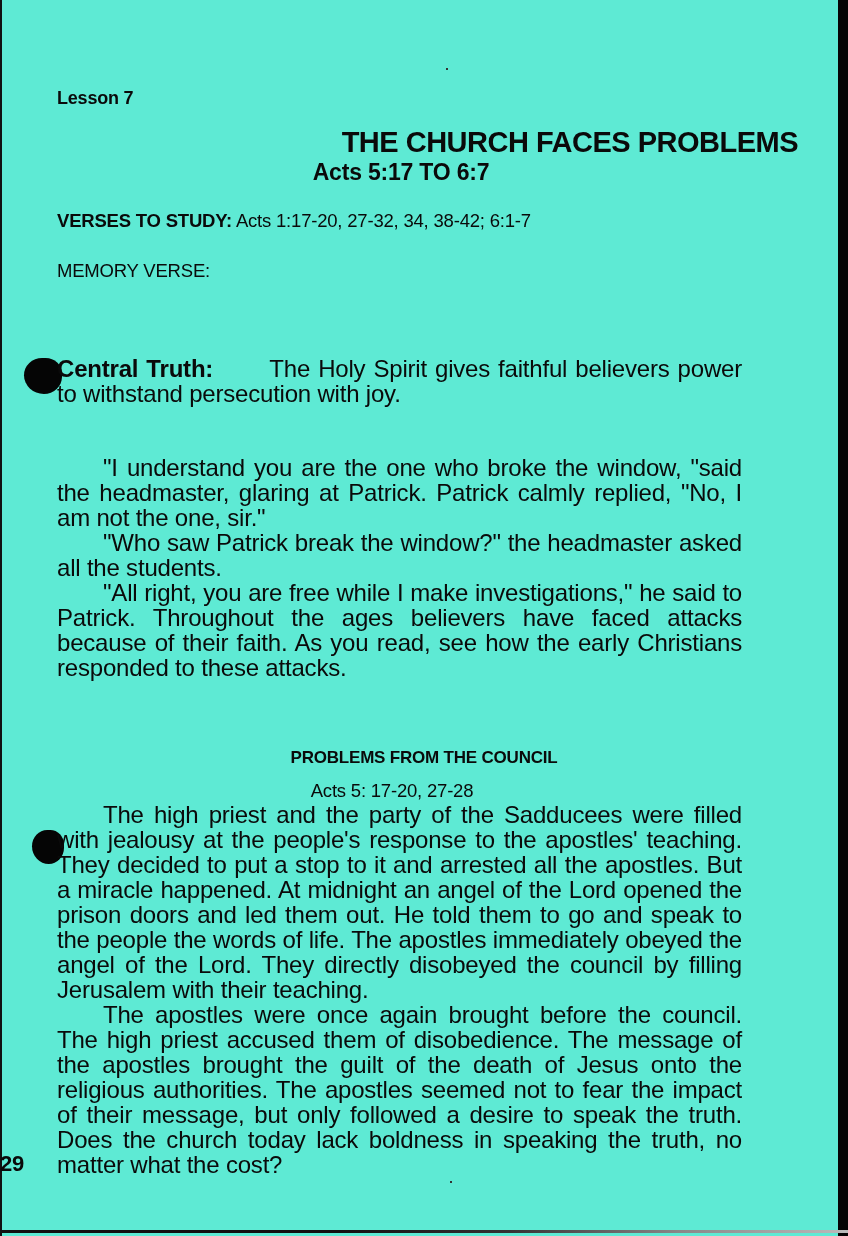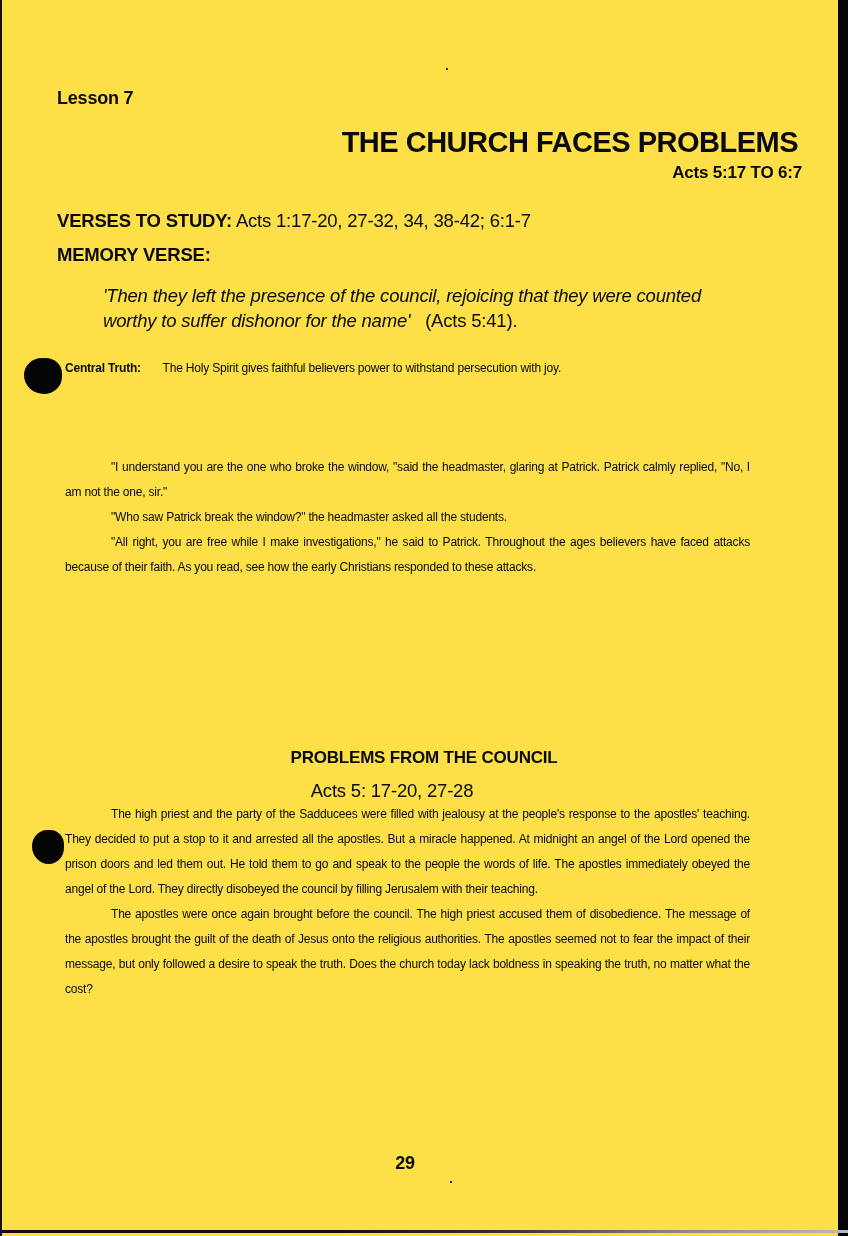--- a/index.html
+++ b/index.html
@@ -12,21 +12,21 @@
       height: 1236px;
       position: relative;
       overflow: hidden;
       font-family: "Liberation Sans", sans-serif;
       color: #0a0a0a;
     }
     .page {
       position: absolute;
       left: 0; top: 0;
       width: 848px; height: 1236px;
-      background: #fde047;
+      background: #5eead4;
     }
     
     .edge-right {
       position: absolute;
       left: 838px; top: 0;
       width: 10px; height: 1236px;
       background: #050505;
     }
     .edge-left {
       position: absolute;
@@ -52,38 +52,38 @@
       font-size: 18px; font-weight: bold;
     }
     .title {
       left: 0; width: 798px; top: 124px;
       text-align: right;
       font-size: 29px; font-weight: bold; line-height: 36px;
       letter-spacing: -0.5px;
     }
     .subtitle {
       left: 0; width: 802px; top: 160px;
-      text-align: right;
-      font-size: 17px; font-weight: bold;
+      text-align: center;
+      font-size: 23px; font-weight: bold;
     }
     .verses { left: 57px; top: 208px; }
     .verses .lbl { font-weight: bold; font-size: 18.5px; }
-    .memlabel { left: 57px; top: 242px; font-weight: bold; }
+    .memlabel { left: 57px; top: 258px; font-weight: normal; }
     .memverse {
       left: 103px; top: 283px;
       white-space: normal;
       width: 640px;
       font-style: italic;
     }
     .memverse .ref { font-style: normal; }
     .block {
       position: absolute;
-      left: 65px;
+      left: 57px;
       width: 685px;
-      font-size: 12px;
+      font-size: 24px;
       line-height: 25px;
       text-align: justify;
       letter-spacing: -0.2px;
     }
     .block p { margin: 0; text-indent: 46px; }
     .block p.noindent { text-indent: 0; }
     .central { top: 356px; }
     .central .lbl { font-weight: bold; }
     .story { top: 455px; }
     .section-title {
@@ -91,22 +91,21 @@
       text-align: center; font-weight: bold;
       font-size: 17px;
     }
     .section-ref {
       left: 0; width: 784px; top: 778px;
       text-align: center;
     }
     .section-body { top: 802px; }
     .page-number {
       left: 0; width: 810px; top: 1151px;
-      text-align: center;
-      font-size: 18px; font-weight: bold;
+      font-size: 22px; font-weight: bold;
     }
     .blot {
       position: absolute;
       background: #050505;
       border-radius: 50% 45% 50% 55%;
     }
     .blot1 { left: 24px; top: 358px; width: 38px; height: 36px; }
     .blot2 { left: 32px; top: 830px; width: 32px; height: 34px; }
     .speck { position: absolute; width: 2px; height: 2px; background: #333; }
   </style>
@@ -127,24 +126,20 @@
   <div class="t lesson">Lesson 7</div>
   <div class="t title">THE CHURCH FACES PROBLEMS</div>
   <div class="t subtitle">Acts 5:17 TO 6:7</div>
 
   <div class="t verses">
     <span class="lbl">VERSES TO STUDY:</span>
     <span>Acts 1:17-20, 27-32, 34, 38-42; 6:1-7</span>
   </div>
 
   <div class="t memlabel">MEMORY VERSE:</div>
-  <div class="t memverse">
-    <span>'Then they left the presence of the council, rejoicing that they were counted worthy to suffer dishonor for the name'</span>&nbsp;&nbsp;
-    <span class="ref">(Acts 5:41).</span>
-  </div>
 
   <div class="block central">
     <p class="noindent">
       <span class="lbl">Central Truth:</span>&nbsp;&nbsp;&nbsp;&nbsp;&nbsp;&nbsp;
       <span>The Holy Spirit gives faithful believers power to withstand persecution with joy.</span>
     </p>
   </div>
 
   <div class="block story">
     <p>"I understand you are the one who broke the window, "said the headmaster, glaring at Patrick.  Patrick calmly replied, "No, I am not the one, sir."</p>

